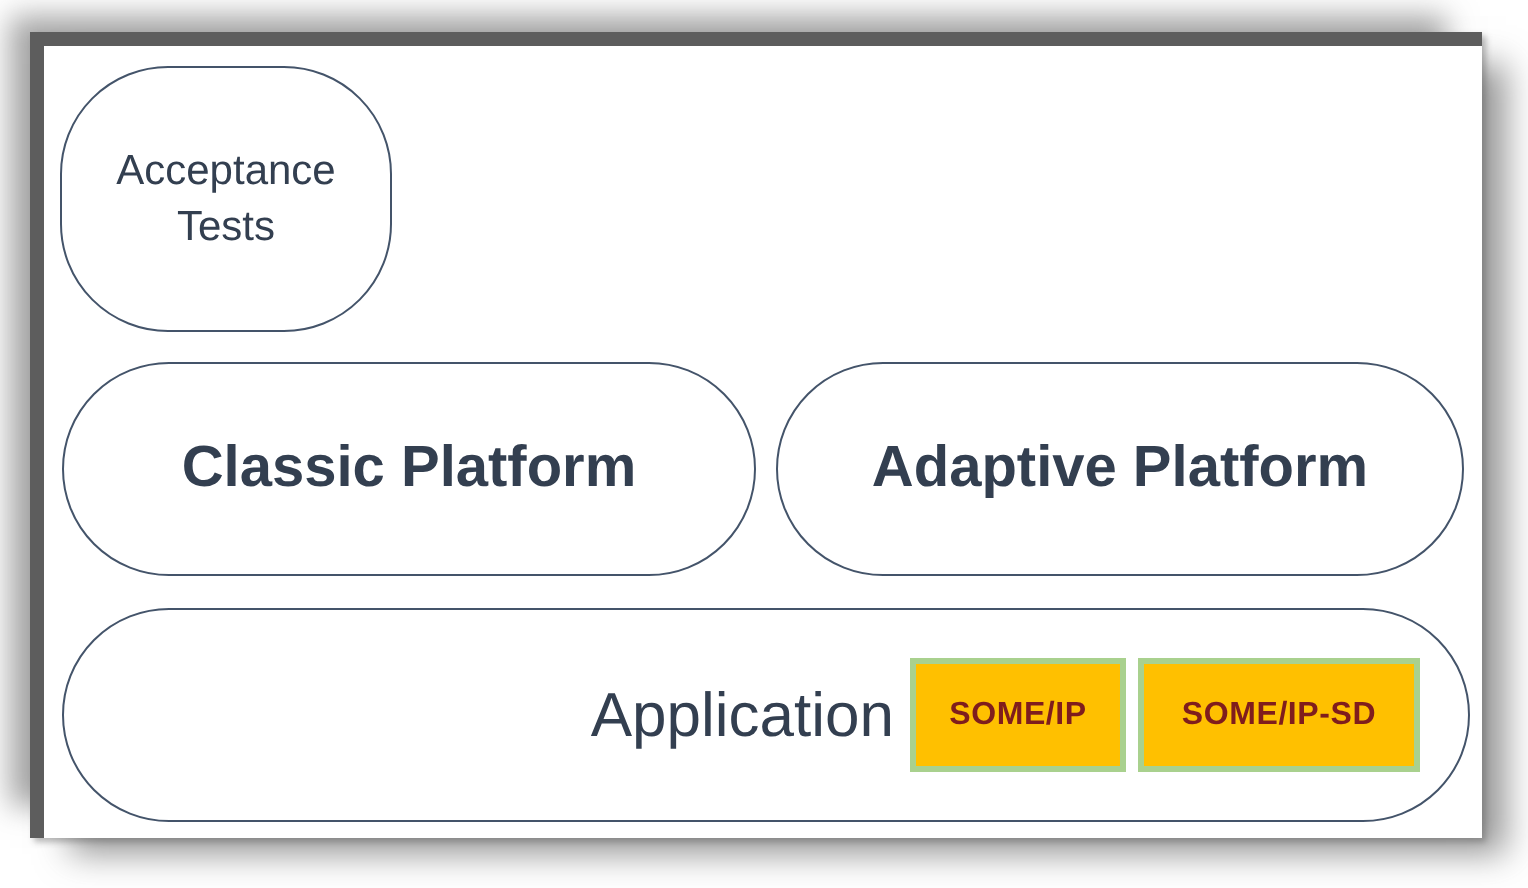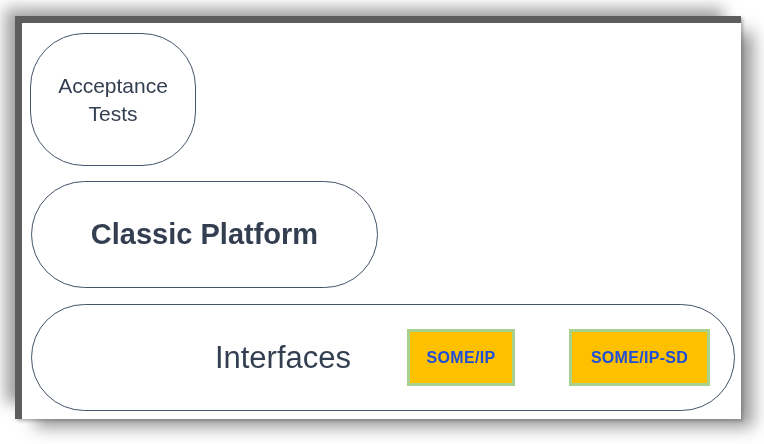--- a/index.html
+++ b/index.html
@@ -60,25 +60,24 @@
     color: #333F50;
     margin-right: 2px;
   }
   .module {
     background: #FFC000;
     border: 3px solid #A9D18E;
     height: 57px;
     display: flex;
     align-items: center;
     justify-content: center;
-    color: #1d4ed8;
+    color: #7f1d1d;
     font-weight: bold;
     font-size: 16px;
     letter-spacing: 0.3px;
-    margin-left: 48px;
   }
   .module.someip    { width: 108px; }
   .module.someip-sd { width: 141px; }
 
   
   .bubble.acceptance   { left: 8px;   top: 10px;  width: 166px; height: 133px; }
   .bubble.application  { left: 188px; top: 10px;  width: 168px; height: 135px; }
   .pill.classic        { left: 9px;   top: 158px; width: 347px; height: 107px; }
   .pill.adaptive       { left: 366px; top: 158px; width: 344px; height: 107px; }
   .foundation          { left: 9px;   top: 281px; width: 704px; height: 107px; }
@@ -91,24 +90,27 @@
 
     <div class="shape bubble acceptance">
       <span class="lbl">Acceptance Tests</span>
     </div>
 
 
     <div class="shape pill classic">
       <span class="lbl">Classic Platform</span>
     </div>
 
+    <div class="shape pill adaptive">
+      <span class="lbl">Adaptive Platform</span>
+    </div>
 
     <div class="shape foundation">
       <div class="foundation-content">
-        <span class="foundation-label">Interfaces</span>
+        <span class="foundation-label">Application</span>
         <div class="module someip">
           <span>SOME/IP</span>
         </div>
         <div class="module someip-sd">
           <span>SOME/IP-SD</span>
         </div>
       </div>
     </div>
 
   </div>

